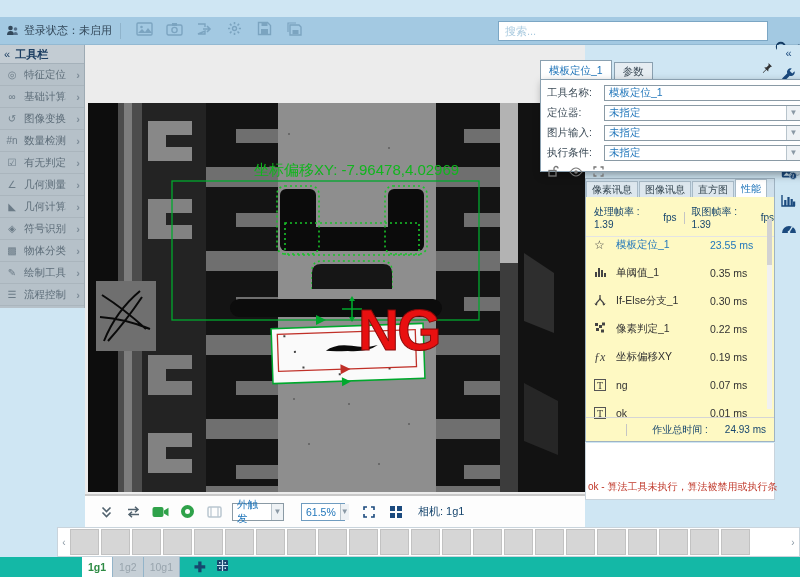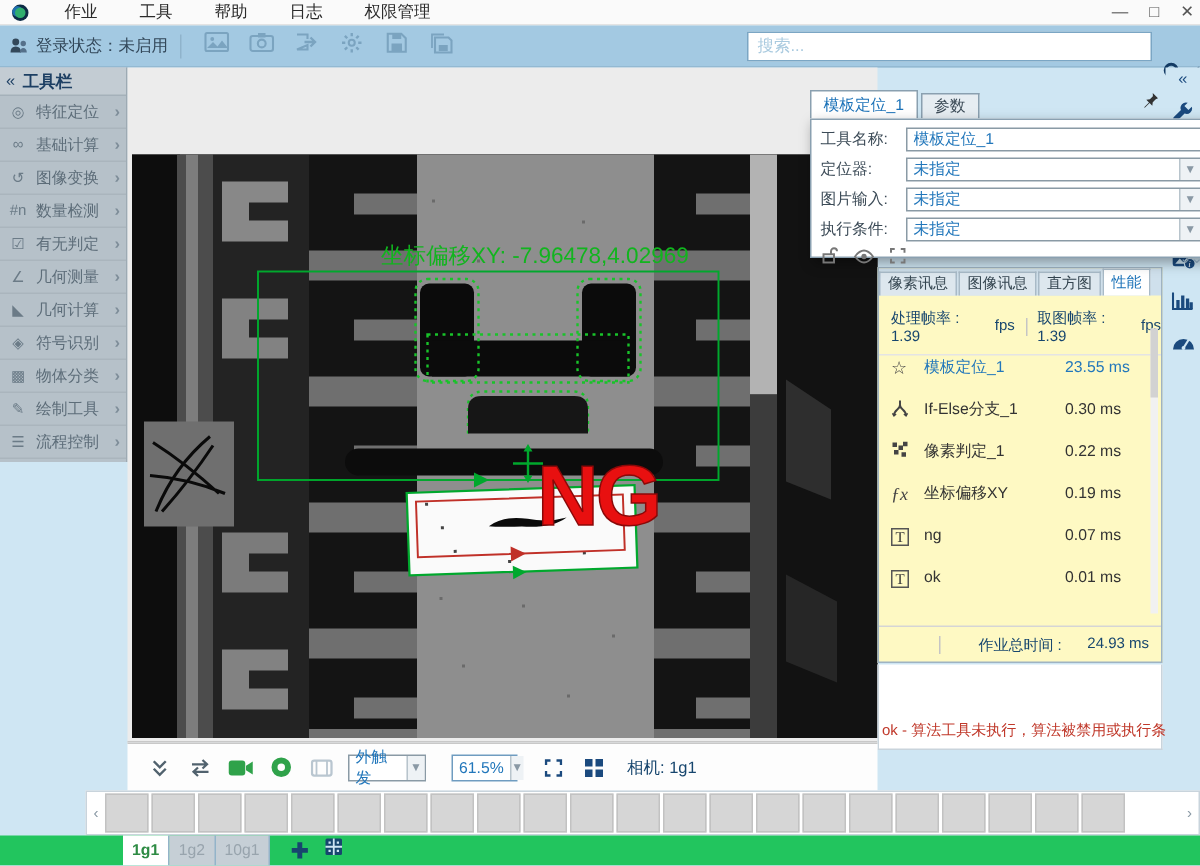--- a/index.html
+++ b/index.html
@@ -99,45 +99,32 @@
   .bb-select.zoom { border-color:#6f9cc0; }
   .bb-cam { font-size:11px; color:#17466e; margin-left:4px; }
 
   
   .film-strip { position:absolute; left:57px; top:527px; width:743px; height:30px; background:#fff; border:1px solid #c9d4dc; display:flex; align-items:center; }
   .fs-arrow { width:12px; text-align:center; color:#8a99a5; font-size:10px; }
   .fs-cells { flex:1; display:flex; gap:2px; height:26px; }
   .fs-cells .cell { width:29px; height:26px; background:#d6d6d6; border:1px solid #c2c2c2; }
 
   
-  .tab-bar { position:absolute; left:0; top:557px; width:800px; height:20px; background:#22c55e; display:flex; align-items:center; }
+  .tab-bar { position:absolute; left:0; top:557px; width:800px; height:20px; background:#14b8a6; display:flex; align-items:center; }
   .pg-tab { height:20px; min-width:30px; padding:0 6px; display:flex; align-items:center; justify-content:center; font-size:10.5px; border-right:1px solid #93b4c9; }
   .pg-tab.active { background:#fff; color:#2e8b44; font-weight:bold; }
   .pg-tab.inactive { background:#c6cfd6; color:#98a4ad; }
   .tab-bar .first-gap { width:82px; }
   .plus-btn { color:#17466e; font-weight:bold; font-size:14px; margin:0 10px 0 14px; }
 </style>
 </head>
 <body>
 
 <div id="app">
 
-  <div class="titlebar">
-    <div class="logo"></div>
-    <div class="menu-item">作业</div>
-    <div class="menu-item">工具</div>
-    <div class="menu-item">帮助</div>
-    <div class="menu-item">日志</div>
-    <div class="menu-item">权限管理</div>
-    <div class="win-controls">
-      <span>—</span>
-      <span>□</span>
-      <span>✕</span>
-    </div>
-  </div>
 
   <div class="toolbar">
     <div class="login">
       <svg width="13" height="13" viewBox="0 0 13 13">
           <circle cx="4.5" cy="4" r="2.3" fill="#33485a"></circle>
           <path d="M1 11 q0-4 3.5-4 q3.5 0 3.5 4 z" fill="#33485a"></path>
           <circle cx="9.5" cy="5" r="1.8" fill="#55708a"></circle>
           <path d="M7.2 11 q0.3-3 2.3-3 q2.2 0 2.4 3 z" fill="#55708a"></path>
         </svg>
       <span>登录状态：未启用</span>
@@ -415,20 +402,32 @@
       <b>取图帧率 : 1.39</b>
       <span class="unit">fps</span>
     </div>
     <div class="ip-rows">
       <div class="ip-row sel">
         <span class="ico">☆</span>
         <span class="nm">模板定位_1</span>
         <span class="tm">23.55 ms</span>
       </div>
       <div class="ip-row">
+        <span class="ico"><svg width="13" height="11" viewBox="0 0 13 11">
+              <g fill="#444">
+                <rect x="1" y="6" width="2" height="5"></rect>
+                <rect x="4" y="2" width="2" height="9"></rect>
+                <rect x="7" y="4" width="2" height="7"></rect>
+                <rect x="10" y="7" width="2" height="4"></rect>
+              </g>
+            </svg></span>
+        <span class="nm">单阈值_1</span>
+        <span class="tm">0.35 ms</span>
+      </div>
+      <div class="ip-row">
         <span class="ico"><svg width="12" height="12" viewBox="0 0 12 12" fill="none" stroke="#444" stroke-width="1.3">
               <path d="M6 1 v3 M6 4 c0 3 -4 3 -4 7 M6 4 c0 3 4 3 4 7"></path>
               <path d="M1 9.5 l1 1.7 1.4 -1.2 M11 9.5 l-1 1.7 -1.4 -1.2" stroke-width="1"></path>
             </svg></span>
         <span class="nm">If-Else分支_1</span>
         <span class="tm">0.30 ms</span>
       </div>
       <div class="ip-row">
         <span class="ico"><svg width="12" height="12" viewBox="0 0 12 12">
               <g fill="#444">

